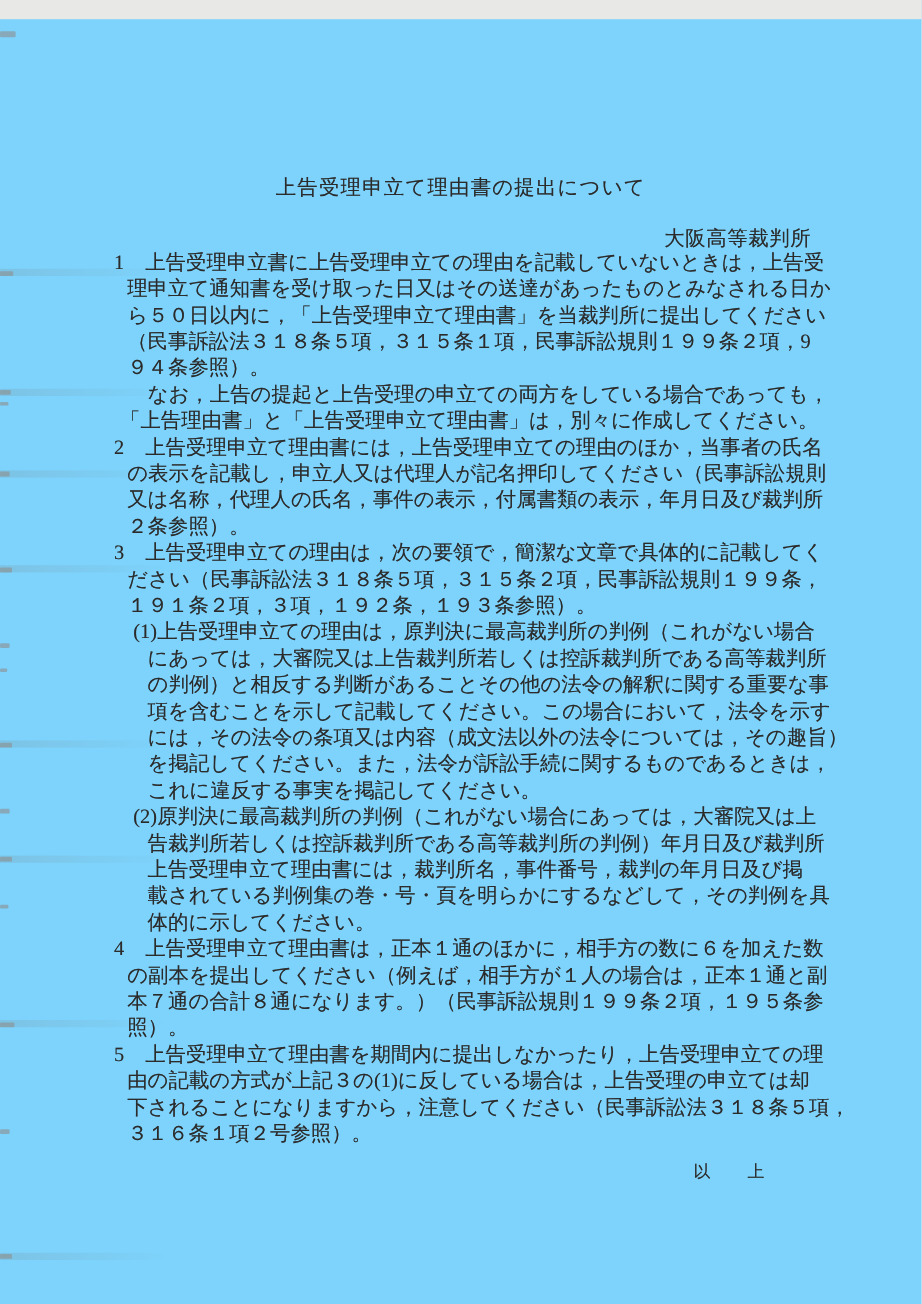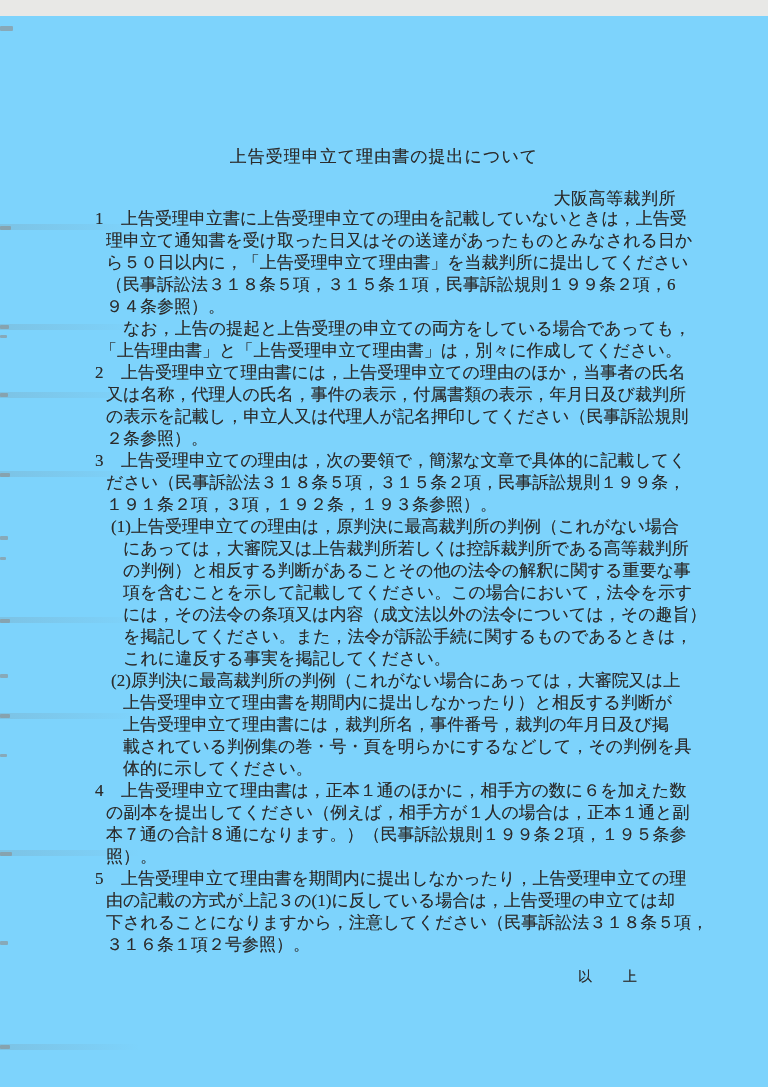--- a/index.html
+++ b/index.html
@@ -85,50 +85,50 @@
 
   <h1 class="title">上告受理申立て理由書の提出について</h1>
 
   <div class="issuer">大阪高等裁判所</div>
 
   <div class="body" id="doc-body">
       <div class="block item">
         <div class="line first"><span class="num">1</span>上告受理申立書に上告受理申立ての理由を記載していないときは，上告受</div>
         <div class="line">理申立て通知書を受け取った日又はその送達があったものとみなされる日か</div>
         <div class="line">ら５０日以内に，「上告受理申立て理由書」を当裁判所に提出してください</div>
-        <div class="line">（民事訴訟法３１８条５項，３１５条１項，民事訴訟規則１９９条２項，6</div>
+        <div class="line">（民事訴訟法３１８条５項，３１５条１項，民事訴訟規則１９９条２項，9</div>
         <div class="line">９４条参照）。</div>
       </div>
       <div class="block plain">
         <div class="line">　なお，上告の提起と上告受理の申立ての両方をしている場合であっても，</div>
         <div class="line hang">「上告理由書」と「上告受理申立て理由書」は，別々に作成してください。</div>
       </div>
       <div class="block item">
         <div class="line first"><span class="num">2</span>上告受理申立て理由書には，上告受理申立ての理由のほか，当事者の氏名</div>
+        <div class="line">の表示を記載し，申立人又は代理人が記名押印してください（民事訴訟規則</div>
         <div class="line">又は名称，代理人の氏名，事件の表示，付属書類の表示，年月日及び裁判所</div>
-        <div class="line">の表示を記載し，申立人又は代理人が記名押印してください（民事訴訟規則</div>
         <div class="line">２条参照）。</div>
       </div>
       <div class="block item">
         <div class="line first"><span class="num">3</span>上告受理申立ての理由は，次の要領で，簡潔な文章で具体的に記載してく</div>
         <div class="line">ださい（民事訴訟法３１８条５項，３１５条２項，民事訴訟規則１９９条，</div>
         <div class="line">１９１条２項，３項，１９２条，１９３条参照）。</div>
       </div>
       <div class="block sub">
         <div class="line first"><span class="num">(1)</span>上告受理申立ての理由は，原判決に最高裁判所の判例（これがない場合</div>
         <div class="line">にあっては，大審院又は上告裁判所若しくは控訴裁判所である高等裁判所</div>
         <div class="line">の判例）と相反する判断があることその他の法令の解釈に関する重要な事</div>
         <div class="line">項を含むことを示して記載してください。この場合において，法令を示す</div>
         <div class="line">には，その法令の条項又は内容（成文法以外の法令については，その趣旨）</div>
         <div class="line">を掲記してください。また，法令が訴訟手続に関するものであるときは，</div>
         <div class="line">これに違反する事実を掲記してください。</div>
       </div>
       <div class="block sub">
         <div class="line first"><span class="num">(2)</span>原判決に最高裁判所の判例（これがない場合にあっては，大審院又は上</div>
-        <div class="line">上告受理申立て理由書を期間内に提出しなかったり）と相反する判断が</div>
+        <div class="line">告裁判所若しくは控訴裁判所である高等裁判所の判例）年月日及び裁判所</div>
         <div class="line">上告受理申立て理由書には，裁判所名，事件番号，裁判の年月日及び掲</div>
         <div class="line">載されている判例集の巻・号・頁を明らかにするなどして，その判例を具</div>
         <div class="line">体的に示してください。</div>
       </div>
       <div class="block item">
         <div class="line first"><span class="num">4</span>上告受理申立て理由書は，正本１通のほかに，相手方の数に６を加えた数</div>
         <div class="line">の副本を提出してください（例えば，相手方が１人の場合は，正本１通と副</div>
         <div class="line">本７通の合計８通になります。）（民事訴訟規則１９９条２項，１９５条参</div>
         <div class="line">照）。</div>
       </div>

